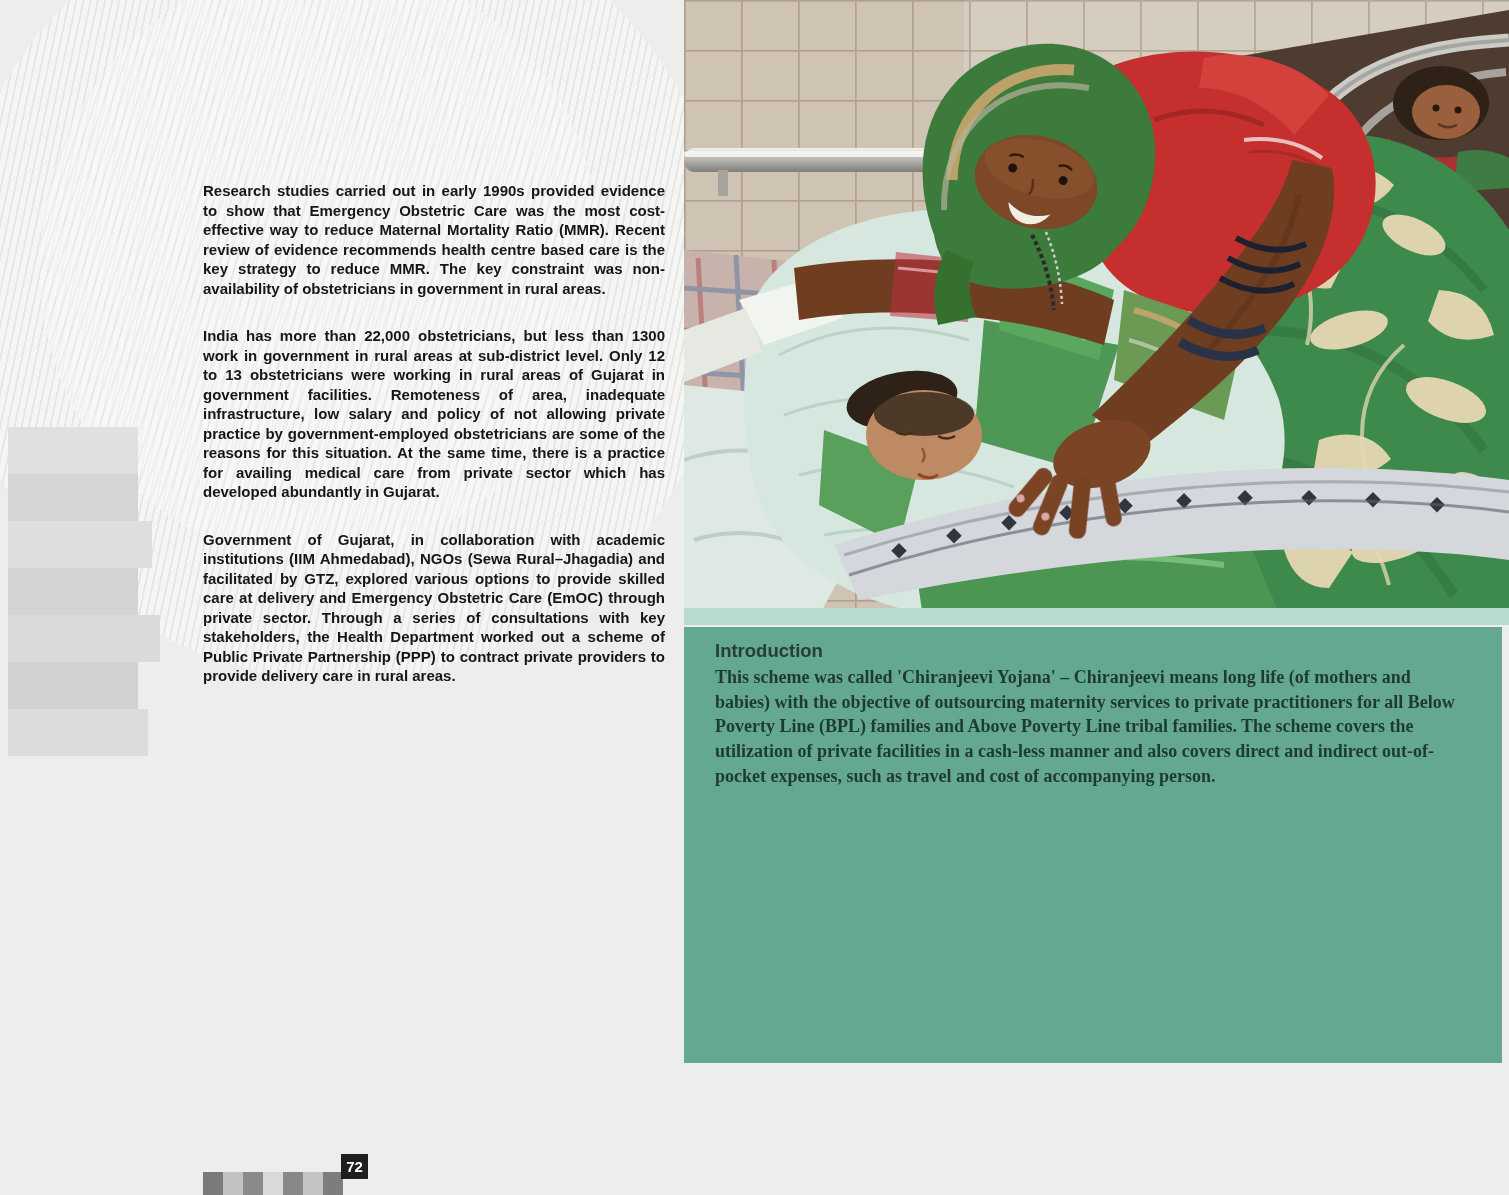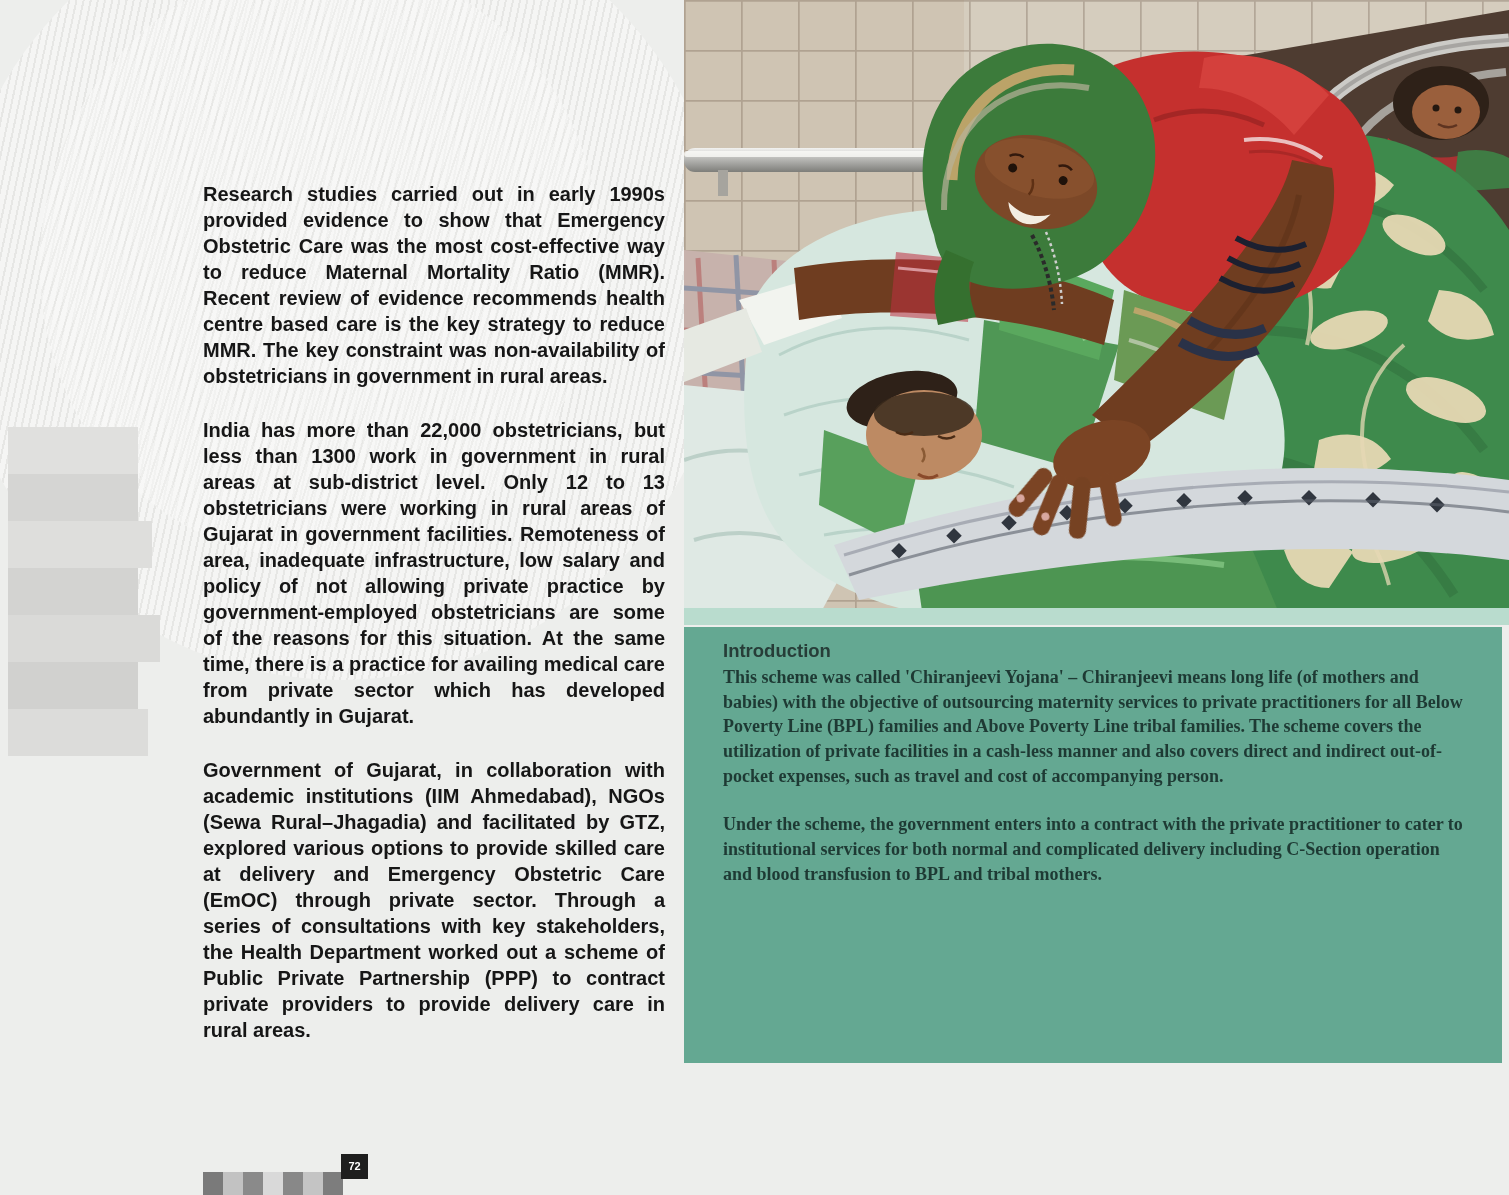--- a/index.html
+++ b/index.html
@@ -30,41 +30,41 @@
   .b4{width:130px;background:#d3d3d1;}
   .b5{width:152px;background:#dadad8;}
   .b6{width:130px;background:#d1d1cf;}
   .b7{width:140px;background:#dcdcda;}
   
   .left-column{position:absolute; left:203px; top:181px; width:462px; color:#141414;}
   .lc-heading{
     margin:0 0 33px; font-size:19px; font-weight:700; letter-spacing:.3px; color:#101010;
   }
   .lc-p{
-    margin:0 0 28px; font-size:20px; font-weight:700; line-height:1.3;
+    margin:0 0 28px; font-size:15px; font-weight:700; line-height:1.3;
     text-align:justify; color:#161616;
   }
   
   .photo{position:absolute; left:684px; top:0; width:825px; height:625px; margin:0;}
   .photo svg{display:block;}
   
   .intro-panel{
     position:absolute; left:684px; top:627px; width:818px; height:436px;
-    background:#64a892; box-sizing:border-box; padding:13px 36px 0 39px;
+    background:#64a892; box-sizing:border-box; padding:13px 36px 0 31px;
   }
   .ip-heading{margin:0 0 3px; font-size:18.5px; font-weight:700; color:#273d38;}
   .ip-p{margin:0 0 24px; font-size:18px; font-weight:700; line-height:1.37; color:#1e3a34;font-family:Liberation Serif, serif;}
   
   .checker-strip{position:absolute; left:203px; top:1172px; display:flex;}
   .checker-strip .sq{width:20px; height:23px;}
   .c1{background:#7a7a7a;}.c2{background:#c2c2c2;}.c3{background:#8a8a8a;}
   .c4{background:#d9d9d9;}.c5{background:#888888;}.c6{background:#c4c4c4;}.c7{background:#7d7d7d;}
   .page-badge{
     position:absolute; left:341px; top:1154px; width:27px; height:25px;
-    background:#1e1e1e; color:#ffffff; font-size:11px; font-weight:700;
+    background:#1e1e1e; color:#ffffff; font-size:15px; font-weight:700;
     line-height:25px; text-align:center;
   }
 </style>
 </head>
 <body>
 
 <div class="page">
 
   <div class="deco-swirl"></div>
   <div class="deco-swirl2"></div>
@@ -257,21 +257,20 @@
         <circle cx="345" cy="497" r="4" fill="#d9a8a0"></circle>
       </g>
 
       <rect x="0" y="608" width="825" height="17" fill="#b9dcce"></rect>
     </svg>
   </figure>
 
   <section class="intro-panel">
     <h2 class="ip-heading">Introduction</h2>
     <p class="ip-p">This scheme was called 'Chiranjeevi Yojana' – Chiranjeevi means long life (of mothers and babies) with the objective of outsourcing maternity services to private practitioners for all Below Poverty Line (BPL) families and Above Poverty Line tribal families. The scheme covers the utilization of private facilities in a cash-less manner and also covers direct and indirect out-of-pocket expenses, such as travel and cost of accompanying person.</p>
-    <p class="ip-p">Under the scheme, the government enters into a contract with the private practitioner to cater to institutional services for both normal and complicated delivery including C-Section operation and blood transfusion to BPL and tribal mothers.</p>
   </section>
 
   <div class="checker-strip">
     <div class="sq c1"></div>
     <div class="sq c2"></div>
     <div class="sq c3"></div>
     <div class="sq c4"></div>
     <div class="sq c5"></div>
     <div class="sq c6"></div>
     <div class="sq c7"></div>

